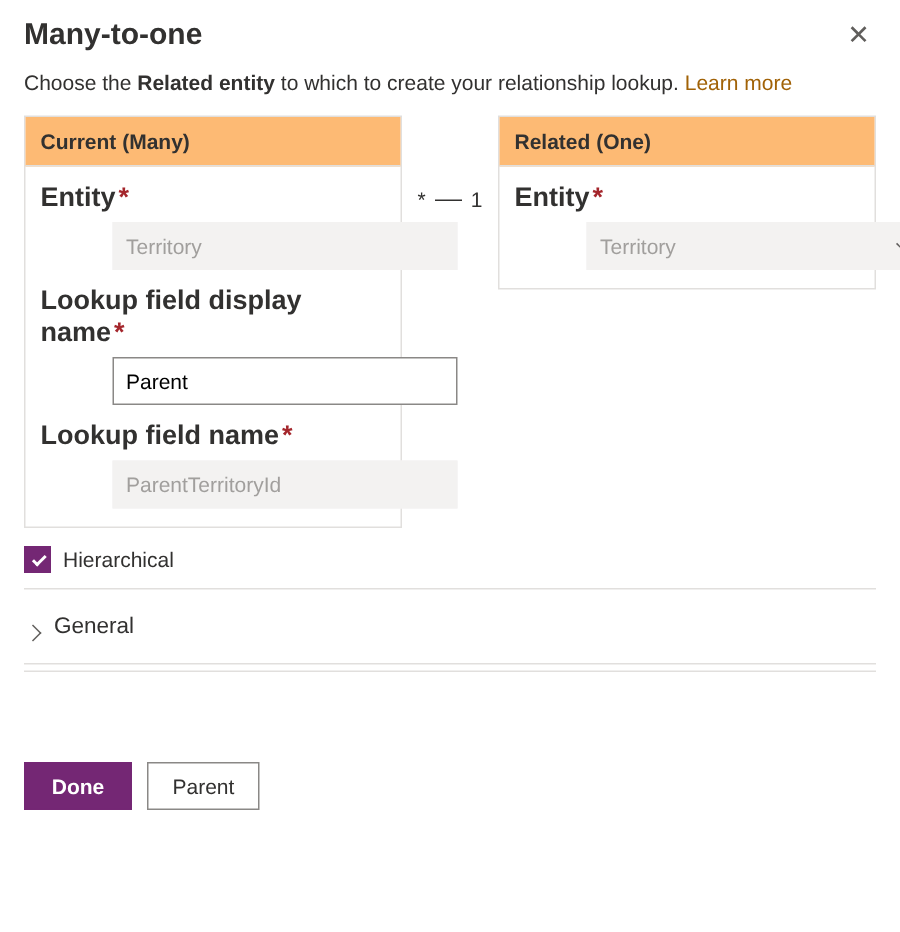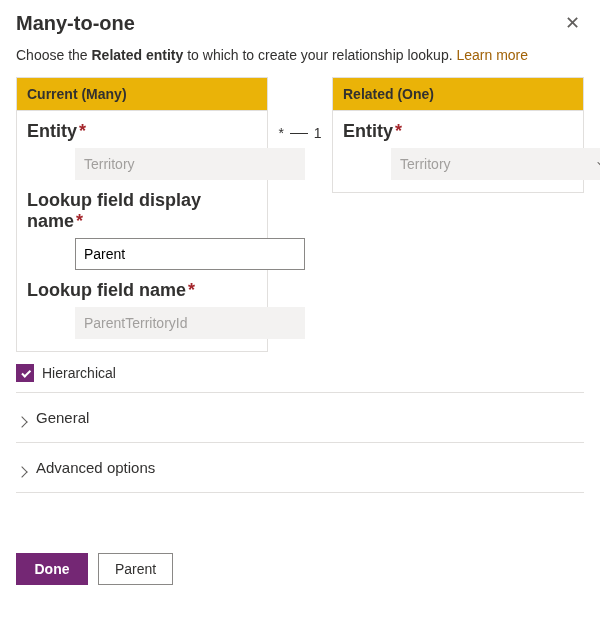--- a/index.html
+++ b/index.html
@@ -36,21 +36,21 @@
     display: flex;
     align-items: flex-start;
     gap: 0;
   }
   .card {
     border: 1px solid #e1dfdd;
     width: 252px;
     background: #fff;
   }
   .card-header {
-    background: #eab308;
+    background: #fdba74;
     border-bottom: 1px solid #e1dfdd;
     padding: 8px 10px;
     font-weight: 600;
     font-size: 14px;
   }
   .card-body { padding: 10px 10px 12px 10px; }
   .field { margin-bottom: 10px; }
   .field:last-child { margin-bottom: 0; }
   .field-label {
     font-size: 18px;
@@ -240,24 +240,20 @@
 
   <div class="divider"></div>
 
   <div class="section-row">
     <span class="chev-right"></span>
     <span>General</span>
   </div>
 
   <div class="divider"></div>
 
-  <div class="section-row">
-    <span class="chev-right"></span>
-    <span>Advanced options</span>
-  </div>
 
   <div class="divider"></div>
 
   <div class="footer">
     <button class="btn btn-primary">Done</button>
     <button class="btn btn-secondary">Parent</button>
   </div>
 
 </div>
 

